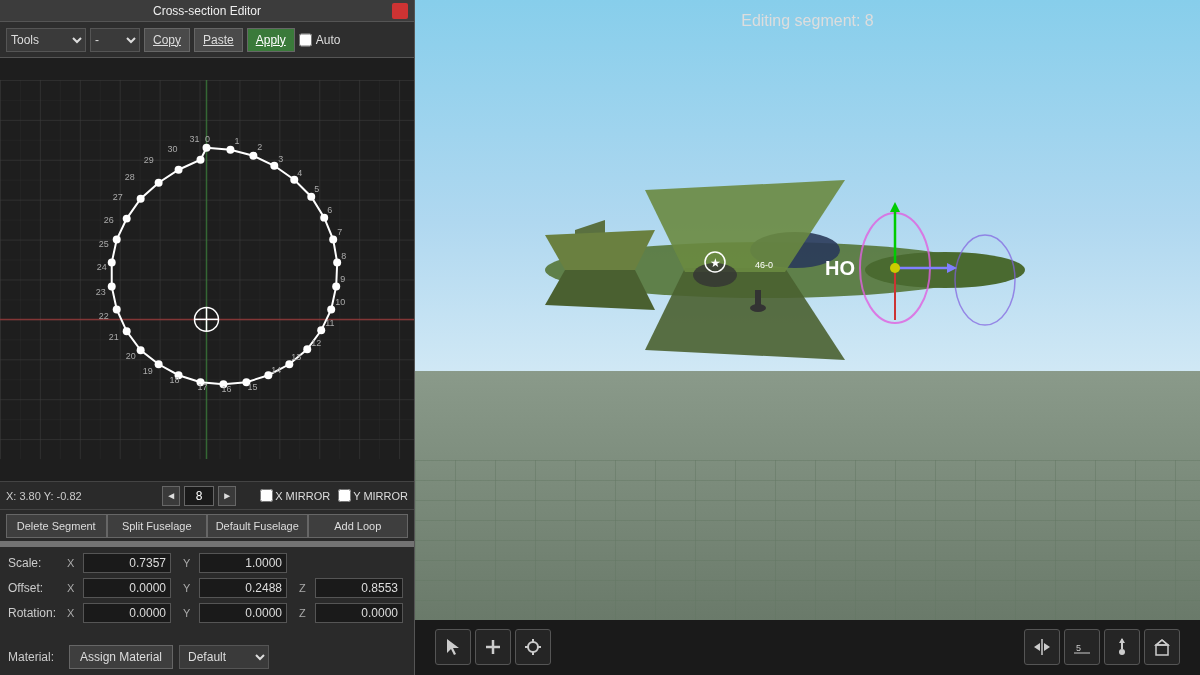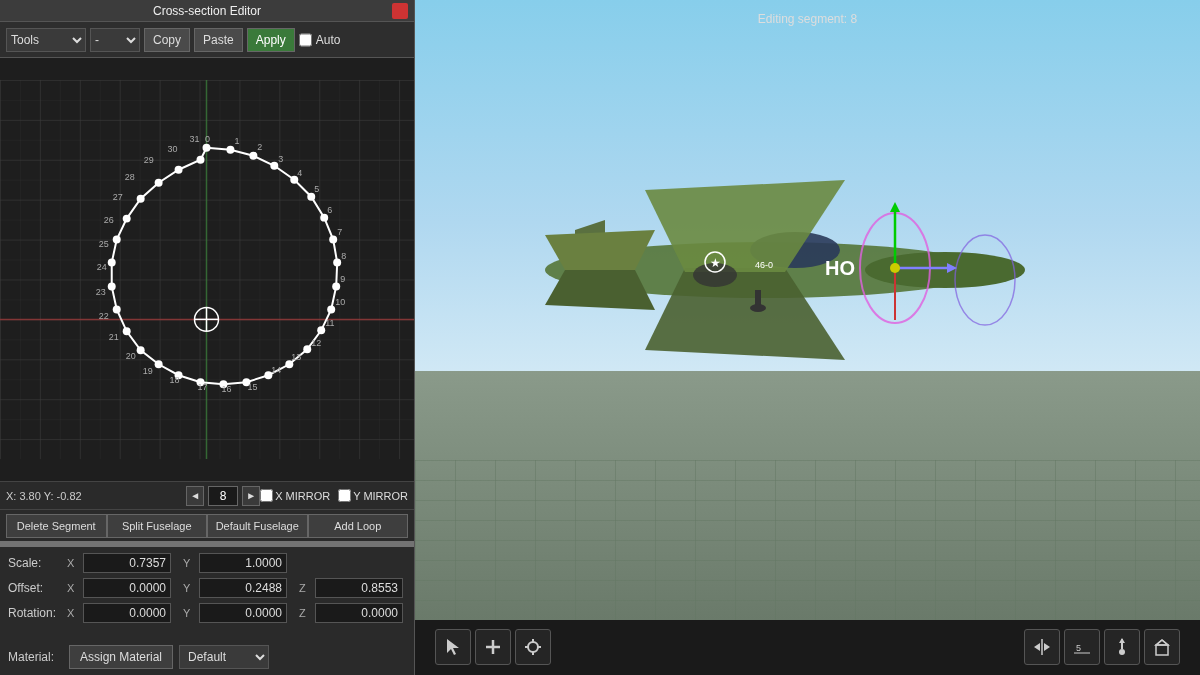--- a/index.html
+++ b/index.html
@@ -62,20 +62,21 @@
     .toolbar select:first-child { width: 80px; }
     .toolbar select:nth-child(2) { width: 50px; }
     .toolbar button {
       height: 24px;
       padding: 0 8px;
       font-size: 12px;
       background: #4a4a4a;
       color: #ddd;
       border: 1px solid #666;
       cursor: pointer;
+      text-decoration: underline;
     }
     .btn-apply {
       background: #3a7a3a !important;
       color: #fff !important;
     }
     .auto-check {
       display: flex;
       gap: 4px;
       font-size: 12px;
     }
@@ -89,21 +90,21 @@
     }
 
     
     .coords-bar {
       display: flex;
       align-items: center;
       padding: 2px 6px;
       background: #2a2a2a;
       border-top: 1px solid #444;
       height: 28px;
-      gap: 0;
+      gap: 24px;
     }
     .coords-text {
       font-size: 11px;
       color: #ccc;
       flex: 1;
     }
     .segment-nav {
       display: flex;
       align-items: center;
       gap: 4px;
@@ -252,21 +253,21 @@
         linear-gradient(90deg, rgba(100,120,100,0.5) 1px, transparent 1px);
       background-size: 40px 20px;
     }
 
     
     .editing-label {
       position: absolute;
       top: 12px;
       left: 50%;
       transform: translateX(-50%);
-      font-size: 12px;
+      font-size: 16px;
       color: #ddd;
       white-space: nowrap;
     }
 
     
     .bottom-toolbar {
       position: absolute;
       bottom: 10px;
       left: 0; right: 0;
       display: flex;

